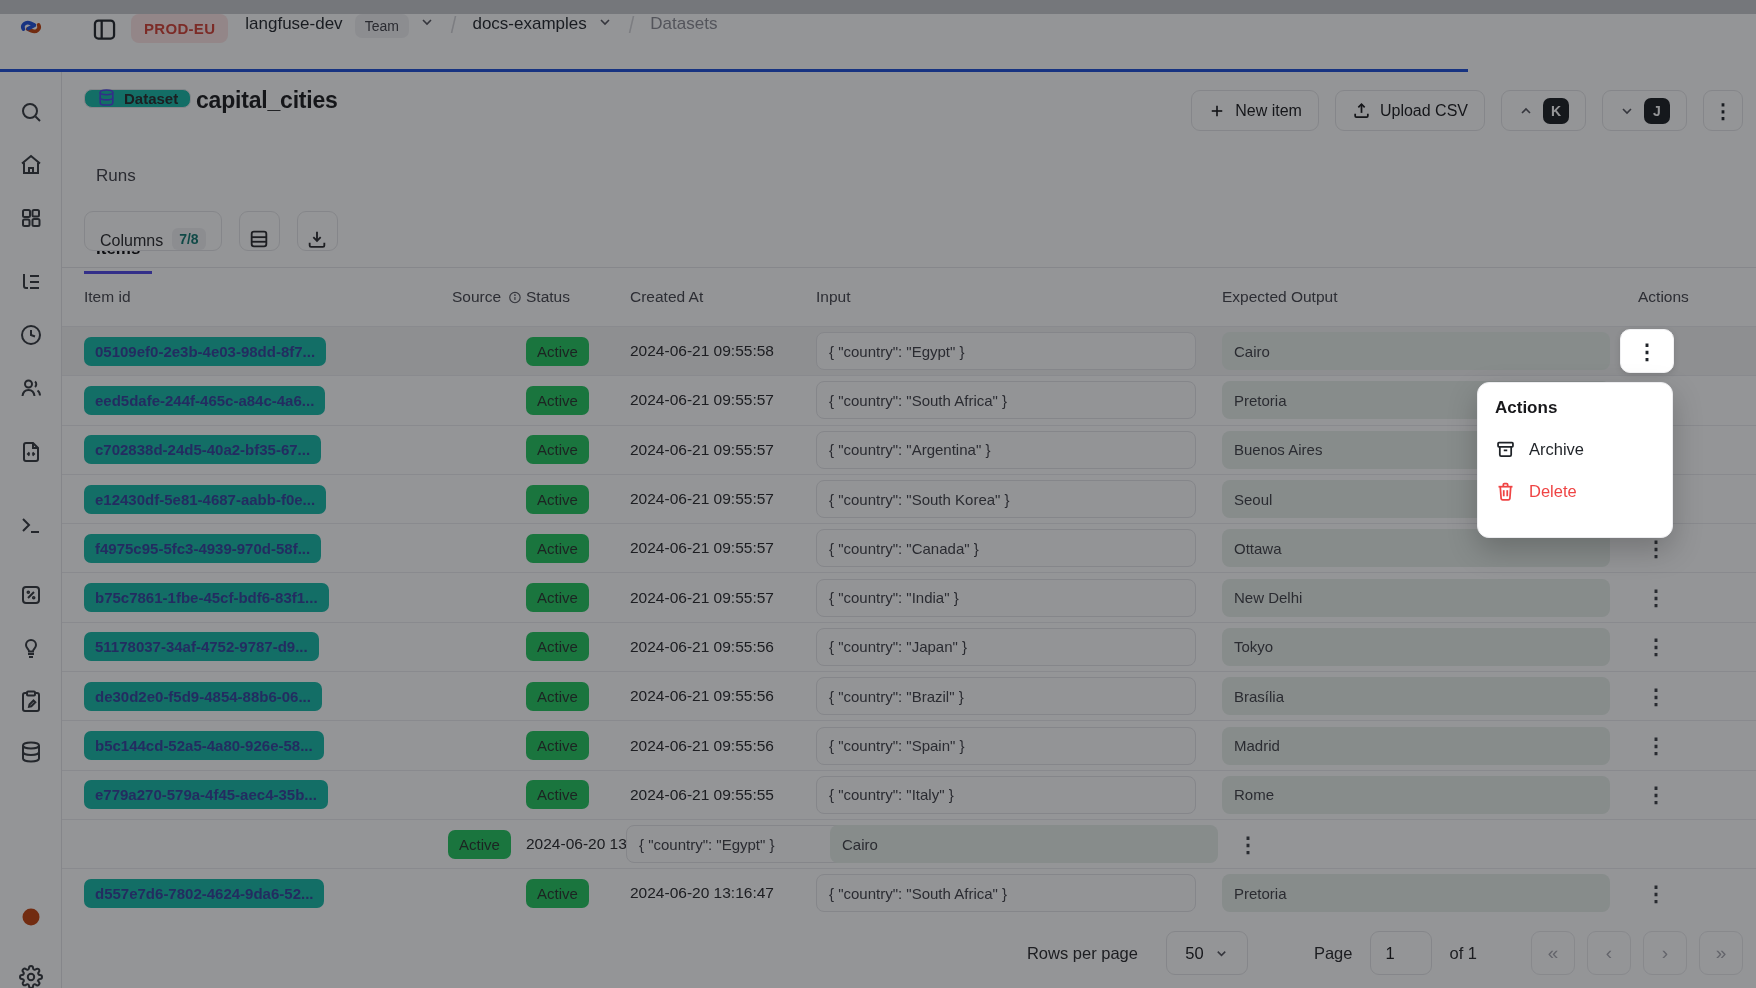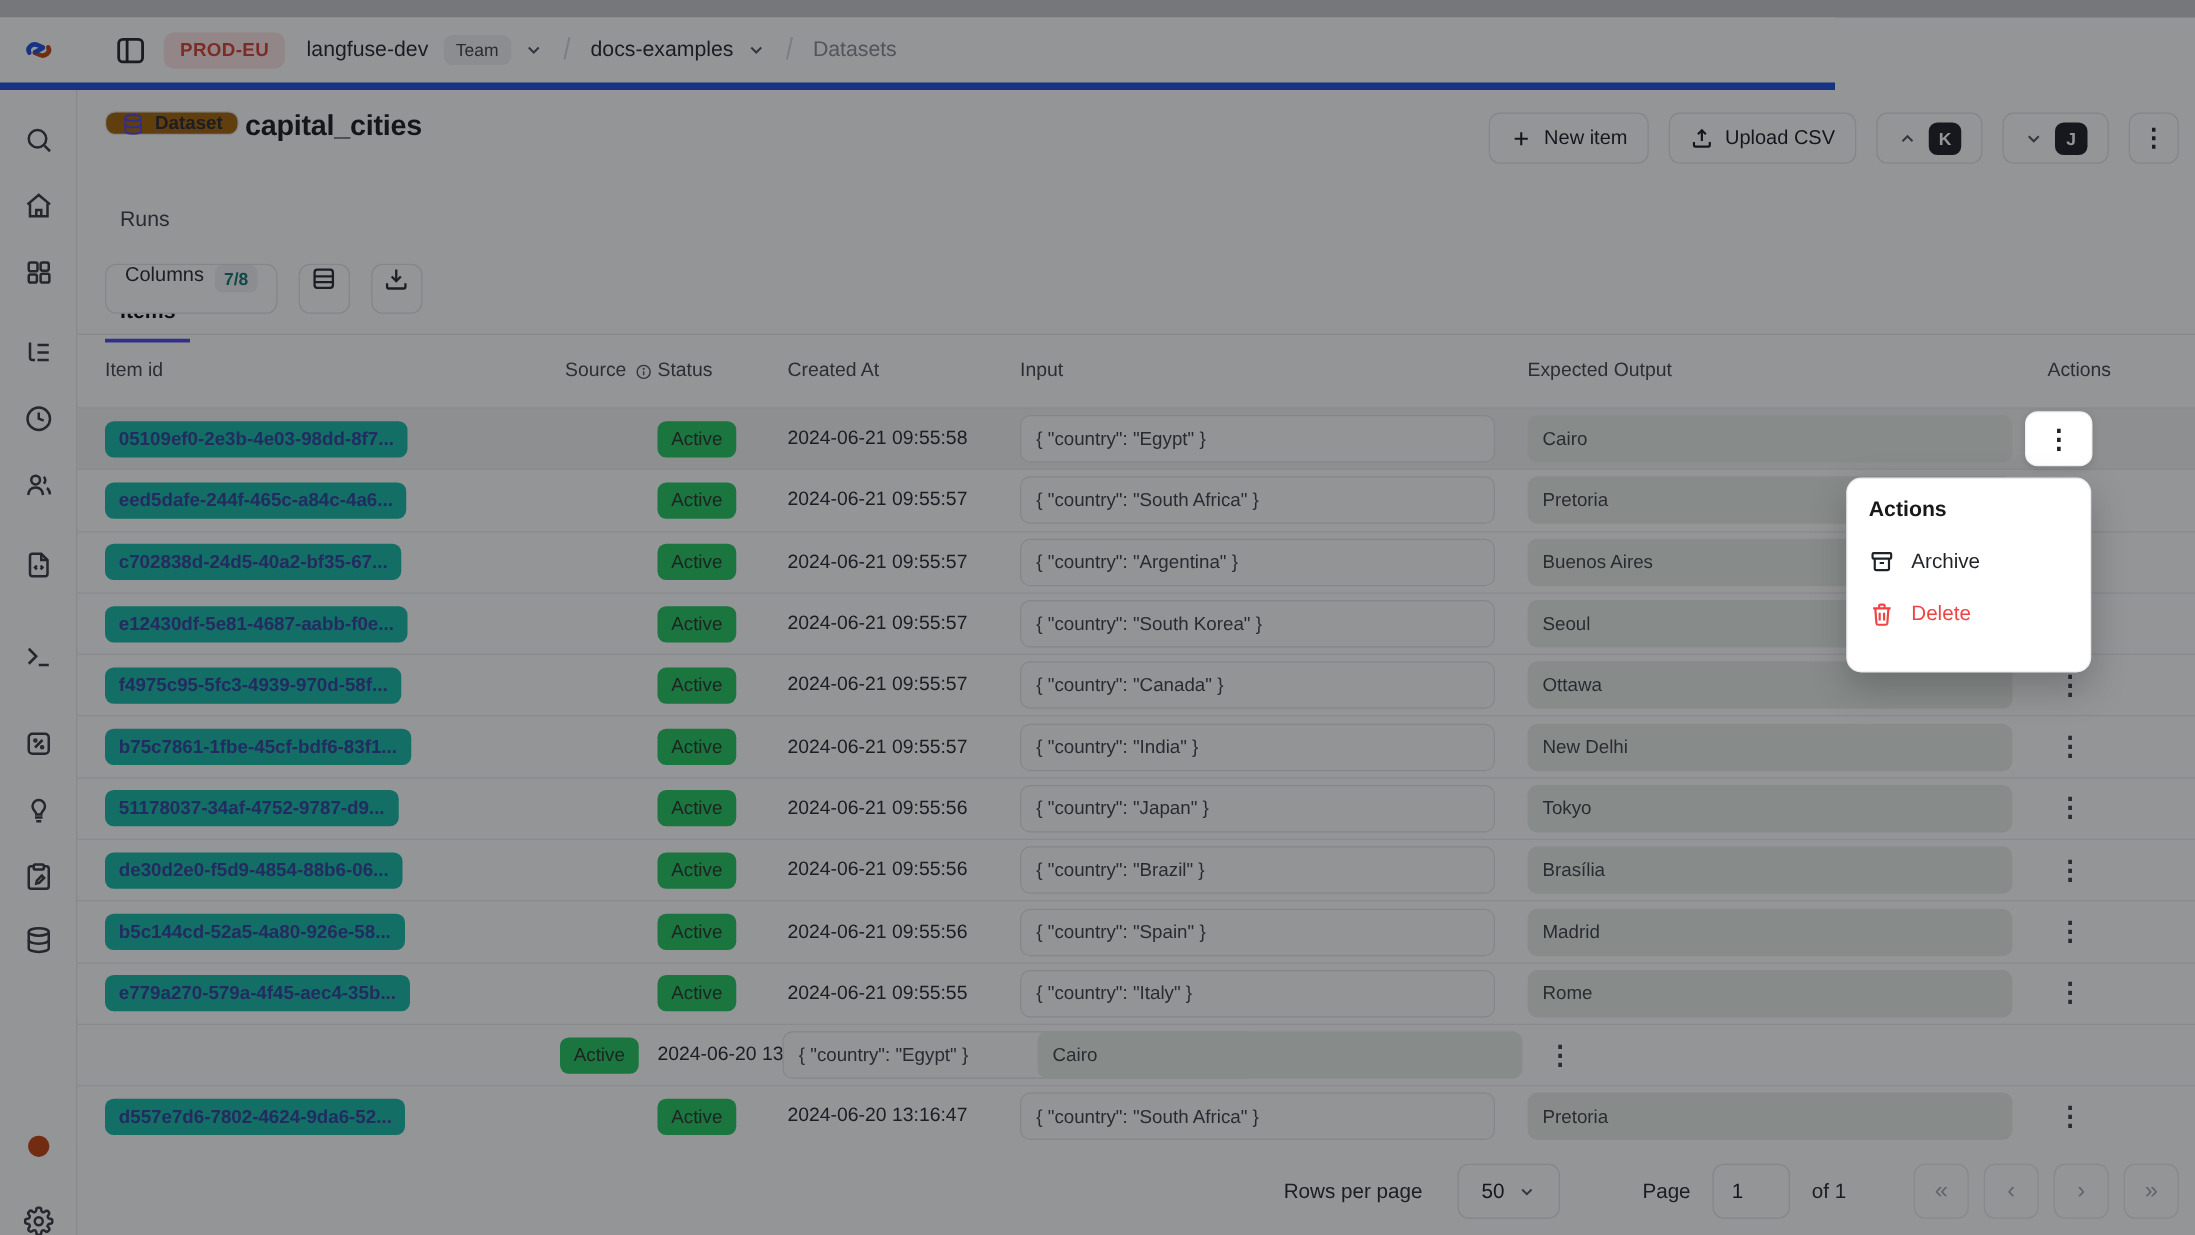--- a/index.html
+++ b/index.html
@@ -3,21 +3,21 @@
 <meta charset="utf-8">
 <style>
   * { margin:0; padding:0; box-sizing:border-box; }
   html,body { width:1756px; height:988px; }
   body { font-family:"Liberation Sans", sans-serif; background:#fff; overflow:hidden; }
   .stage { position:relative; width:1756px; height:988px; background:#fff; }
 
   
   .top-strip { position:absolute; left:0; top:0; width:1756px; height:14px; background:#c7c9cc; }
   .topbar { position:absolute; left:0; top:14px; width:1468px; height:58px; background:#fff;
-            border-bottom:6px solid #1d4ed8; display:flex; align-items:center; }
+            border-bottom:3px solid #1d4ed8; display:flex; align-items:flex-start; }
   .logo-wrap { width:62px; display:flex; justify-content:center; }
   .panel-btn { width:30px; height:30px; border:none; background:transparent; display:flex; align-items:center; justify-content:center; margin-left:27px; cursor:pointer; }
   .env-badge { margin-left:12px; background:#fde4e4; color:#d33f33; font-size:15px; font-weight:700;
                padding:6px 13px; border-radius:8px; letter-spacing:.3px; }
   .org-name { margin-left:17px; font-size:17px; font-weight:500; color:#1f2328; }
   .team-badge { margin-left:12px; background:#f1f1f3; color:#3f3f46; font-size:14px; font-weight:500;
                 padding:4px 10px; border-radius:7px; display:flex; align-items:center; }
   .chev { display:inline-flex; align-items:center; }
   .sep { color:#d4d4d8; font-size:20px; margin:0 16px; font-weight:300; transform:scaleY(1.2); }
   .project-name { font-size:17px; font-weight:500; color:#1f2328; }
@@ -26,39 +26,39 @@
   
   .rail { position:absolute; left:0; top:72px; width:62px; height:916px; background:#fff; border-right:1px solid #e4e4e7; }
   .rail-ic { position:absolute; left:50%; transform:translate(-50%,-50%); width:26px; height:26px;
              display:flex; align-items:center; justify-content:center; color:#33373d; cursor:pointer; background:transparent; border:none; }
   .rec-dot { position:absolute; left:50%; transform:translate(-50%,-50%); width:17px; height:17px; border-radius:50%; background:#c2410c; }
 
   
   .content { position:absolute; left:62px; top:72px; width:1694px; height:916px; background:#fff; }
 
   .page-head { position:absolute; left:0; top:15px; width:100%; height:48px; }
-  .ds-pill { position:absolute; left:22px; top:2px; height:19px; display:flex; align-items:flex-start; gap:8px;
-             border:1px solid #e4e4e7; border-radius:8px; padding:0 12px; background:#a16207; }
+  .ds-pill { position:absolute; left:22px; top:2px; height:19px; display:flex; align-items:flex-end; gap:8px;
+             border:1px solid #e4e4e7; border-radius:8px; padding:0 12px; background:#14b8a6; }
   .ds-pill span { font-size:15px; font-weight:700; color:#27272a; }
   .page-title { position:absolute; left:134px; top:0px; font-size:23px; font-weight:700; color:#18181b; letter-spacing:-.2px; }
 
   .head-actions { position:absolute; right:13px; top:3px; display:flex; gap:16px; align-items:center; }
   .btn { height:41px; border:1px solid #e4e4e7; background:#fff; border-radius:9px; display:flex;
          align-items:center; gap:9px; padding:0 16px; font-size:16px; font-weight:500; color:#18181b; cursor:pointer;
          font-family:"Liberation Sans", sans-serif; }
   .btn.icon-only { padding:0 9px; }
   .key-badge { width:26px; height:26px; background:#191c20; color:#fff; border-radius:7px; display:flex;
                align-items:center; justify-content:center; font-size:14px; font-weight:700; }
 
   .tabs { position:absolute; left:22px; top:88px; display:flex; gap:32px;flex-direction:column; }
   .tab { font-size:17px; padding:6px 12px 12px 12px; color:#3f3f46; font-weight:500; cursor:pointer; border-bottom:3px solid transparent; }
   .tab.active { color:#09090b; font-weight:700; border-bottom:3px solid #4f46e5; }
 
   .toolbar { position:absolute; left:22px; top:139px; display:flex; gap:17px; align-items:center; }
-  .tool-btn { height:40px; border:1px solid #e4e4e7; background:#fff; border-radius:9px; display:flex; align-items:flex-start;
+  .tool-btn { height:40px; border:1px solid #e4e4e7; background:#fff; border-radius:9px; display:flex; align-items:flex-end;
               gap:9px; padding:0 15px; font-size:16px; font-weight:500; color:#27272a; cursor:pointer; font-family:"Liberation Sans", sans-serif; }
   .count-badge { background:#f1f1f3; border-radius:6px; padding:3px 7px; font-size:14px; color:#0f766e; font-weight:700; }
   .tool-btn.sq { width:41px; justify-content:center; padding:0; }
 
   
   .tbl { position:absolute; left:0; top:195px; width:1694px; }
   .grid { display:grid; grid-template-columns:360px 78px 104px 190px 392px 1fr 140px; padding-left:22px; align-items:center; }
   .thead { height:59px; border-top:1px solid #e6e6e9; color:#44444c; font-size:15.5px; font-weight:500; }
   .th { display:flex; align-items:center; gap:7px; }
   .th.src { padding-left:8px; } .th.stat { padding-left:4px; } .th.created { padding-left:4px; } .th.act { padding-left:22px; }

